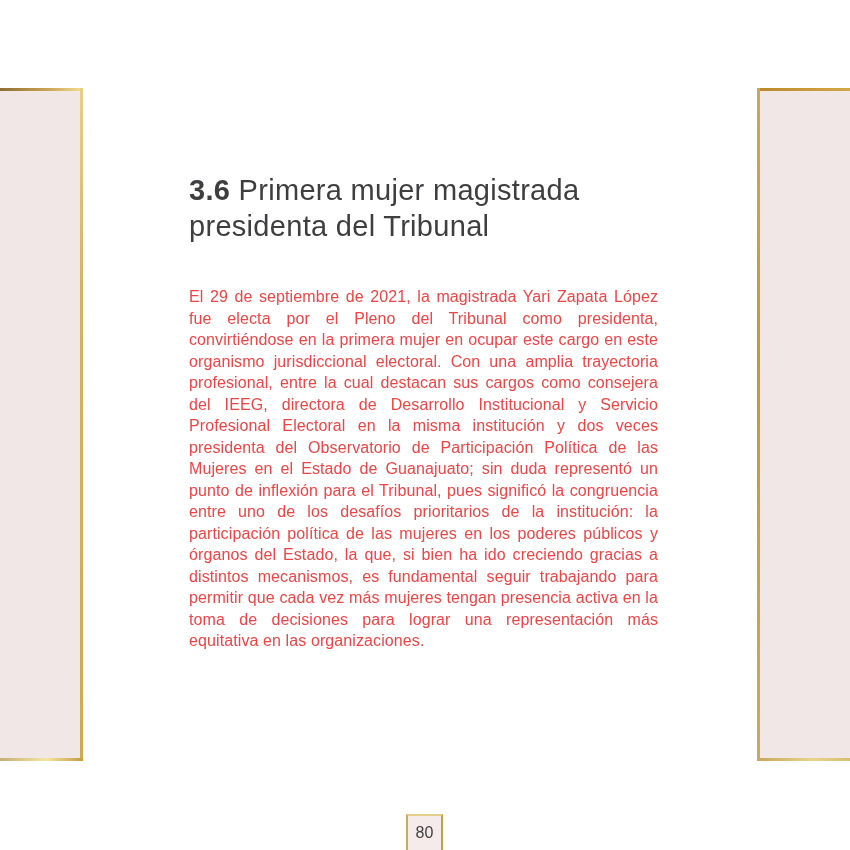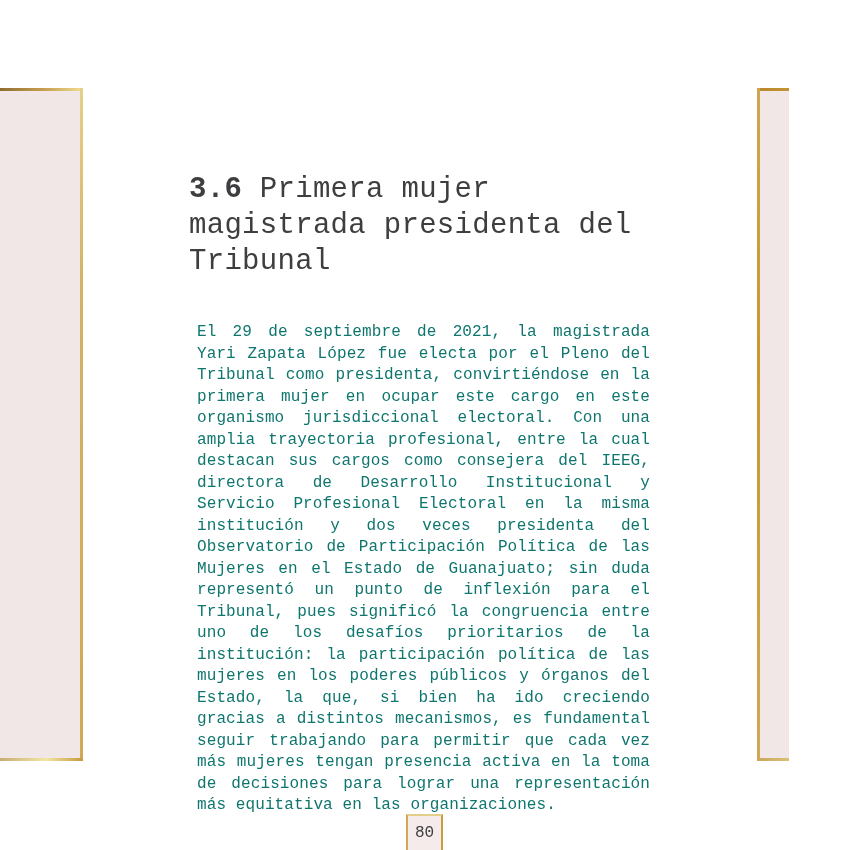--- a/index.html
+++ b/index.html
@@ -2,25 +2,25 @@
 <html lang="es"><head>
 <meta charset="utf-8">
 <style>
   html, body {
     margin: 0;
     padding: 0;
     background: #ffffff;
   }
   .page {
     position: relative;
-    width: 789px;
+    width: 850px;
     height: 850px;
     background: #ffffff;
     overflow: hidden;
-    font-family: Liberation Mono, monospace;
+    font-family: Liberation Sans, sans-serif;
   }
 
   
   .panel-fill {
     position: absolute;
     background: #f2e7e7;
   }
   .left-fill   { left: 0;    top: 91px; width: 80px;  height: 667px; }
   .right-fill  { left: 760px; top: 91px; width: 90px; height: 667px; }
 
@@ -52,24 +52,24 @@
     font-size: 29px;
     line-height: 36px;
     font-weight: 400;
     color: #3e3e40;
     letter-spacing: 0.3px;
   }
   .heading .hnum {
     font-weight: 700;
   }
   .body-text {
-    margin: 8px;
+    margin: 0;
     font-size: 16px;
     line-height: 21.5px;
-    color: #0f766e;
+    color: #ef4444;
     text-align: justify;
     letter-spacing: 0.1px;
     hyphens: auto;
     -webkit-hyphens: auto;
   }
 
   
   .pagebox {
     position: absolute;
     left: 406px;

